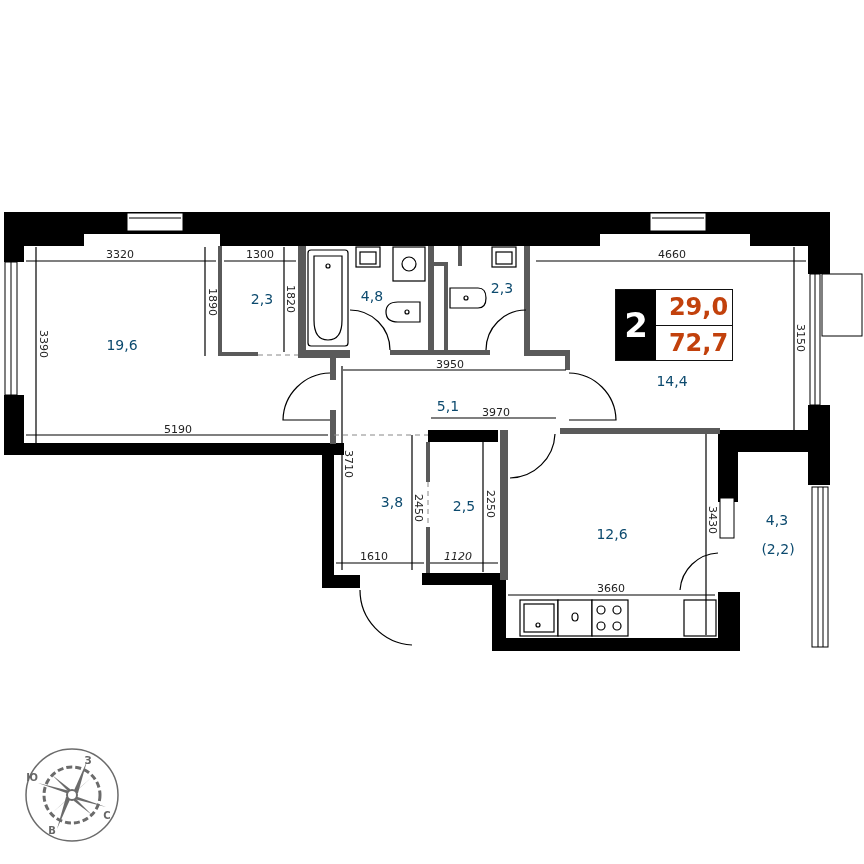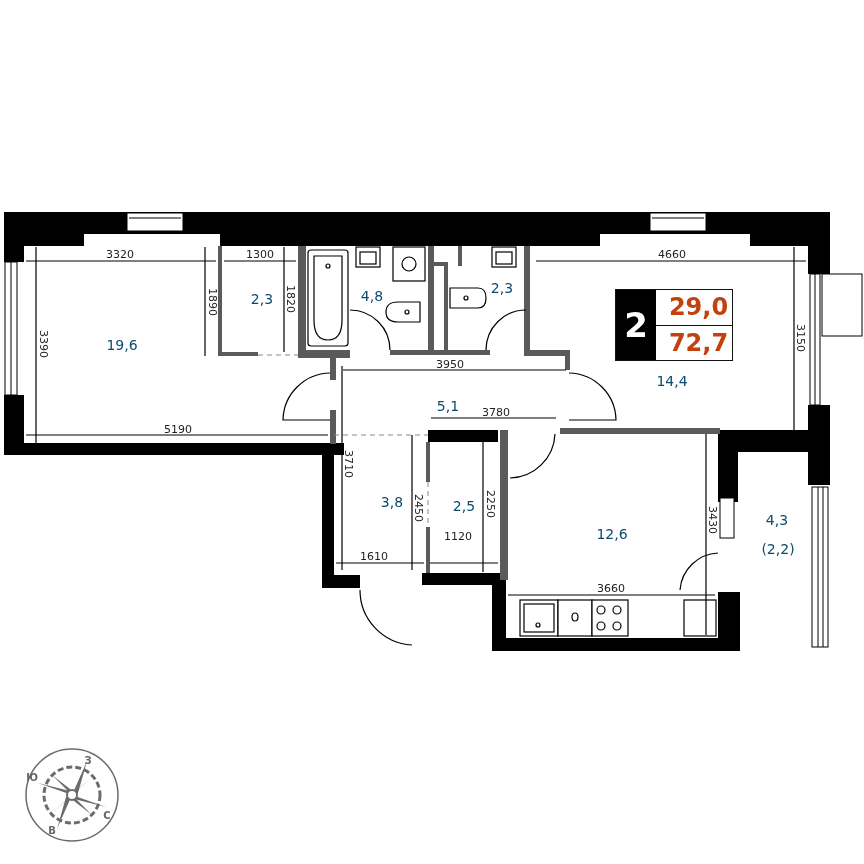--- a/index.html
+++ b/index.html
@@ -181,26 +181,26 @@
 
 <div class="dim" style="left:120px;top:254px;">3320</div>
 <div class="dim" style="left:260px;top:254px;">1300</div>
 <div class="dim" style="left:672px;top:254px;">4660</div>
 <div class="dim v" style="left:212px;top:302px;">1890</div>
 <div class="dim v" style="left:290px;top:299px;">1820</div>
 <div class="dim v" style="left:43px;top:344px;">3390</div>
 <div class="dim v" style="left:800px;top:338px;">3150</div>
 <div class="dim" style="left:450px;top:364px;">3950</div>
 <div class="dim" style="left:178px;top:429px;">5190</div>
-<div class="dim" style="left:496px;top:412px;">3780</div>
+<div class="dim" style="left:496px;top:412px;">3970</div>
 <div class="dim v" style="left:348px;top:464px;">3710</div>
 <div class="dim v" style="left:418px;top:508px;">2450</div>
 <div class="dim v" style="left:490px;top:504px;">2250</div>
 <div class="dim" style="left:374px;top:556px;text-align:right;">1610</div>
-<div class="dim" style="left:458px;top:536px;">1120</div>
+<div class="dim" style="left:458px;top:556px;font-style:italic;">1120</div>
 <div class="dim v" style="left:712px;top:520px;">3430</div>
 <div class="dim" style="left:611px;top:588px;text-align:right;">3660</div>
 
 <div class="compass">
   <svg width="100" height="100" viewBox="0 0 100 100">
     <circle cx="50" cy="50" r="46" fill="none" stroke="#6b6b6b" stroke-width="1.5"></circle>
     <circle cx="50" cy="50" r="28" fill="none" stroke="#6b6b6b" stroke-width="3" stroke-dasharray="6 3"></circle>
     <g fill="#6b6b6b">
       <polygon points="50,50 65,16 56,48"></polygon>
       <polygon points="50,50 35,84 44,52"></polygon>

